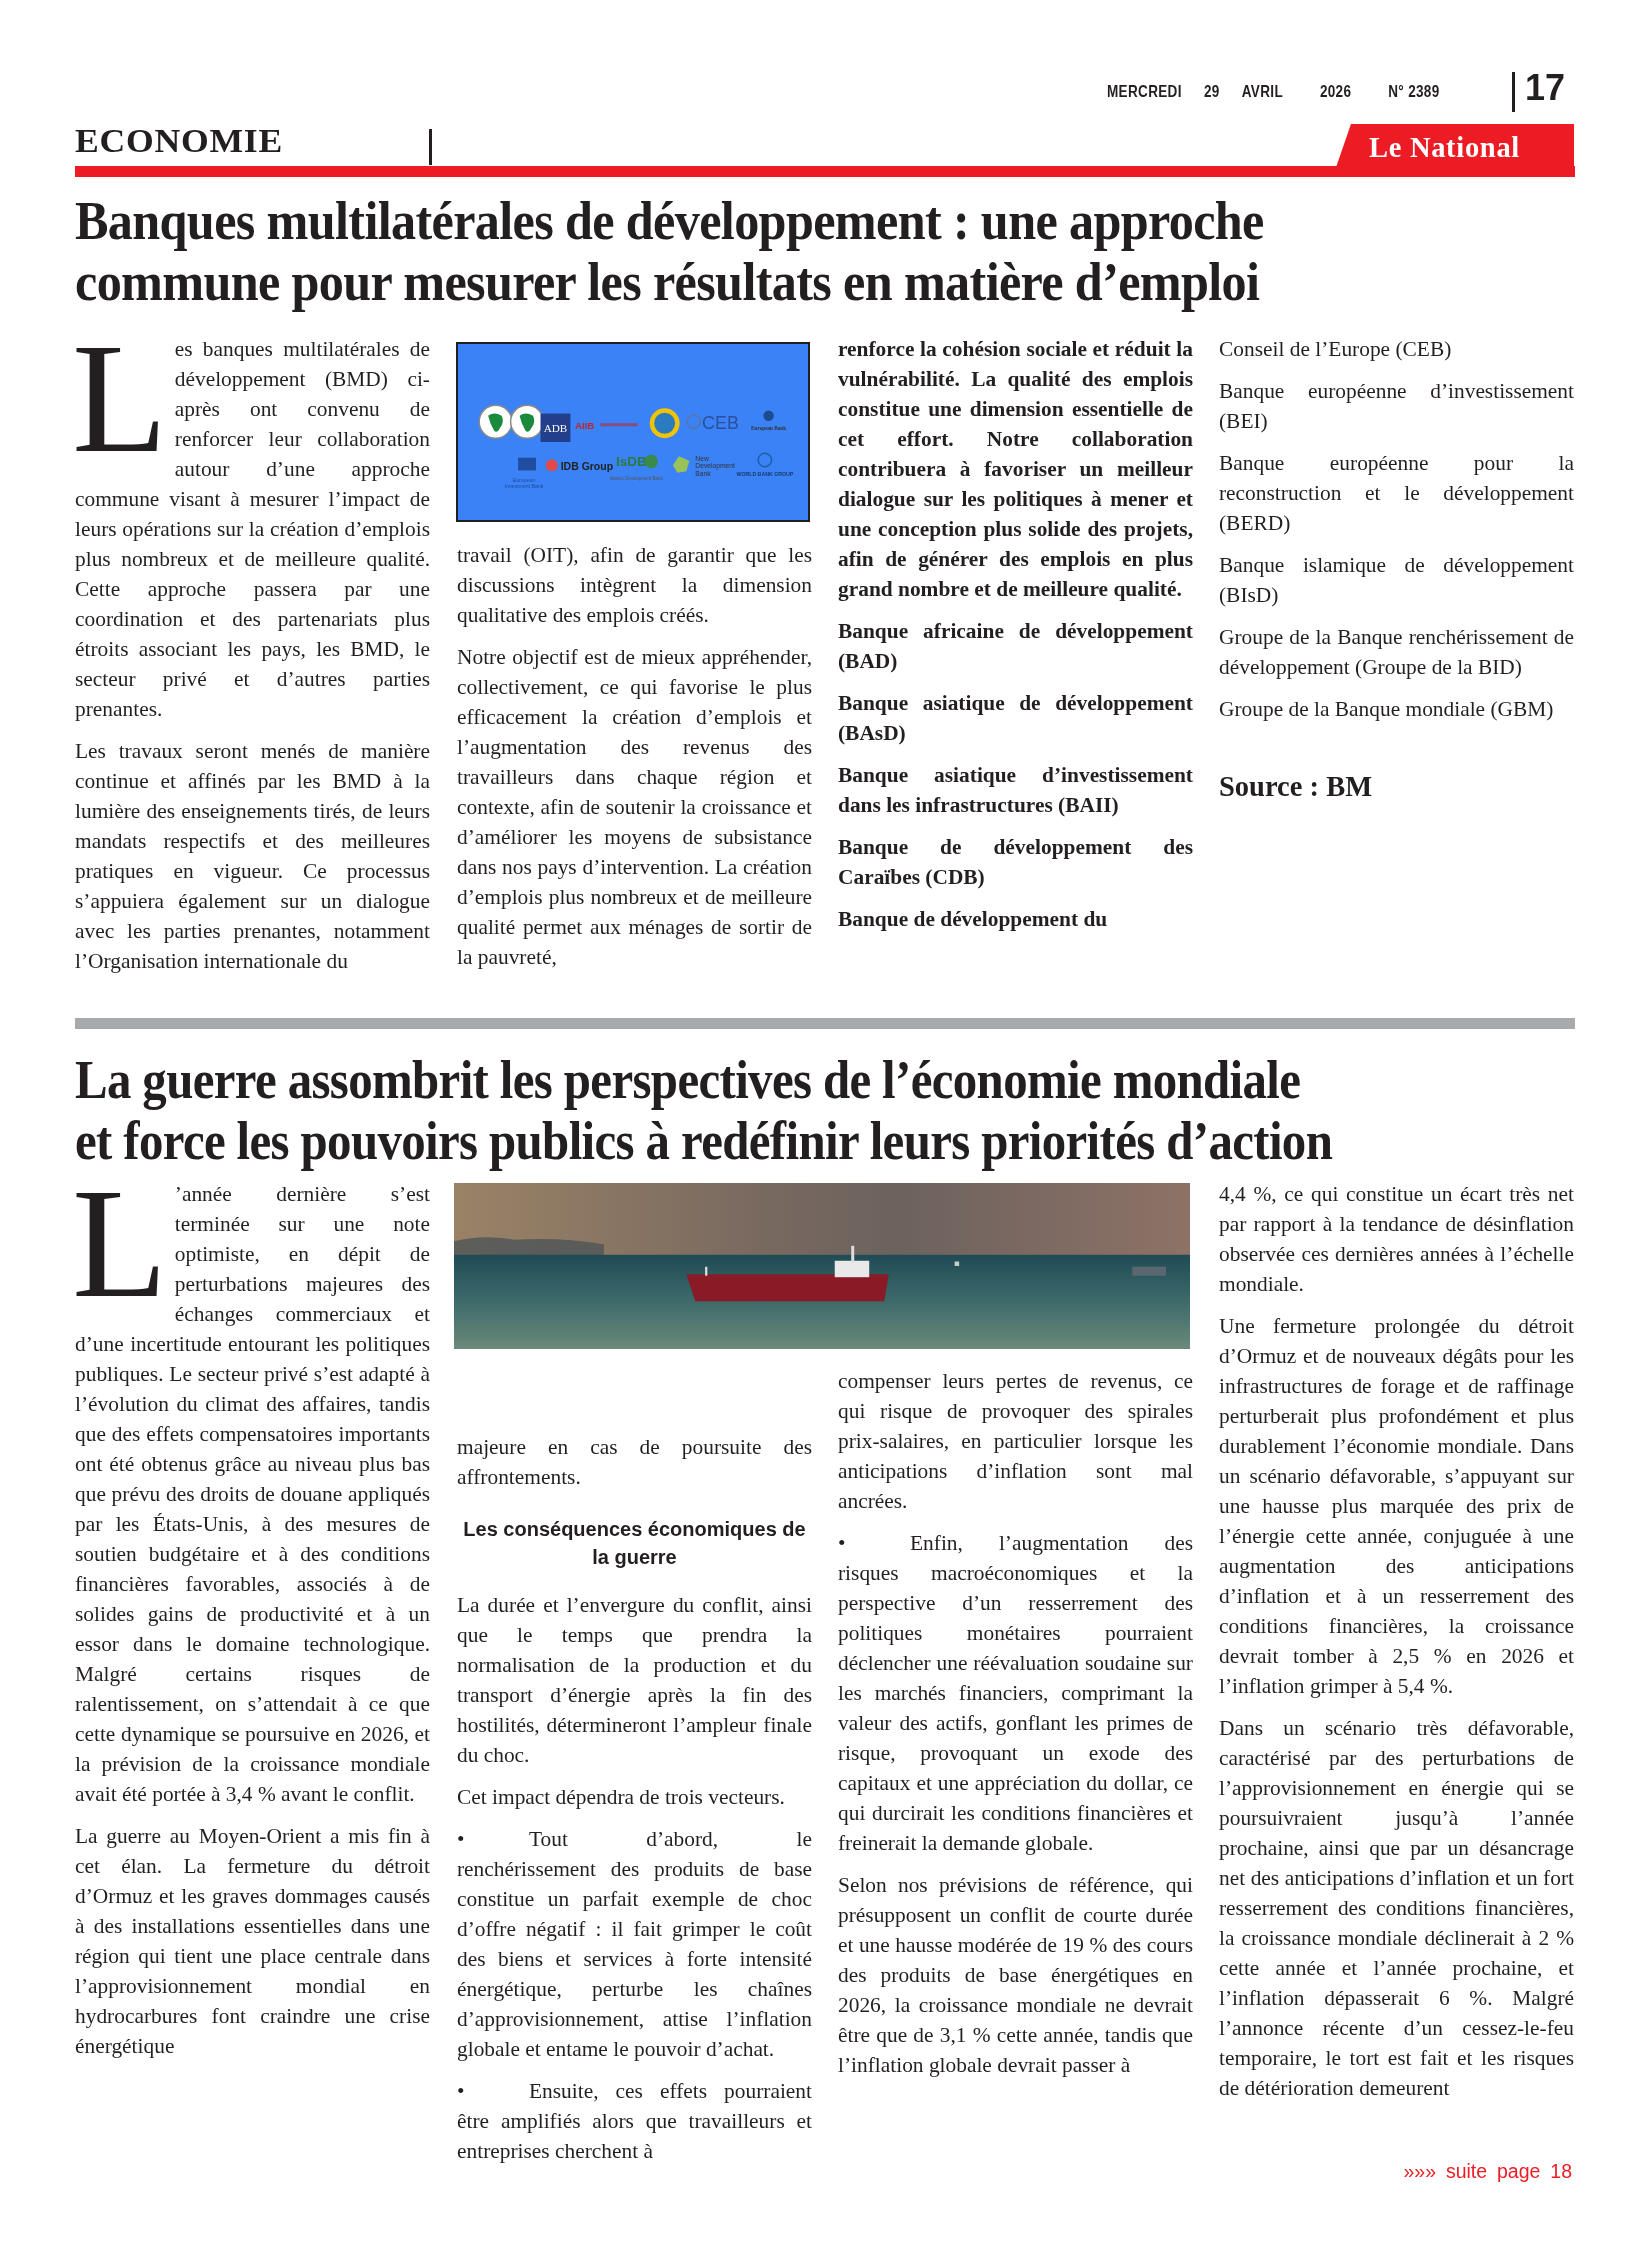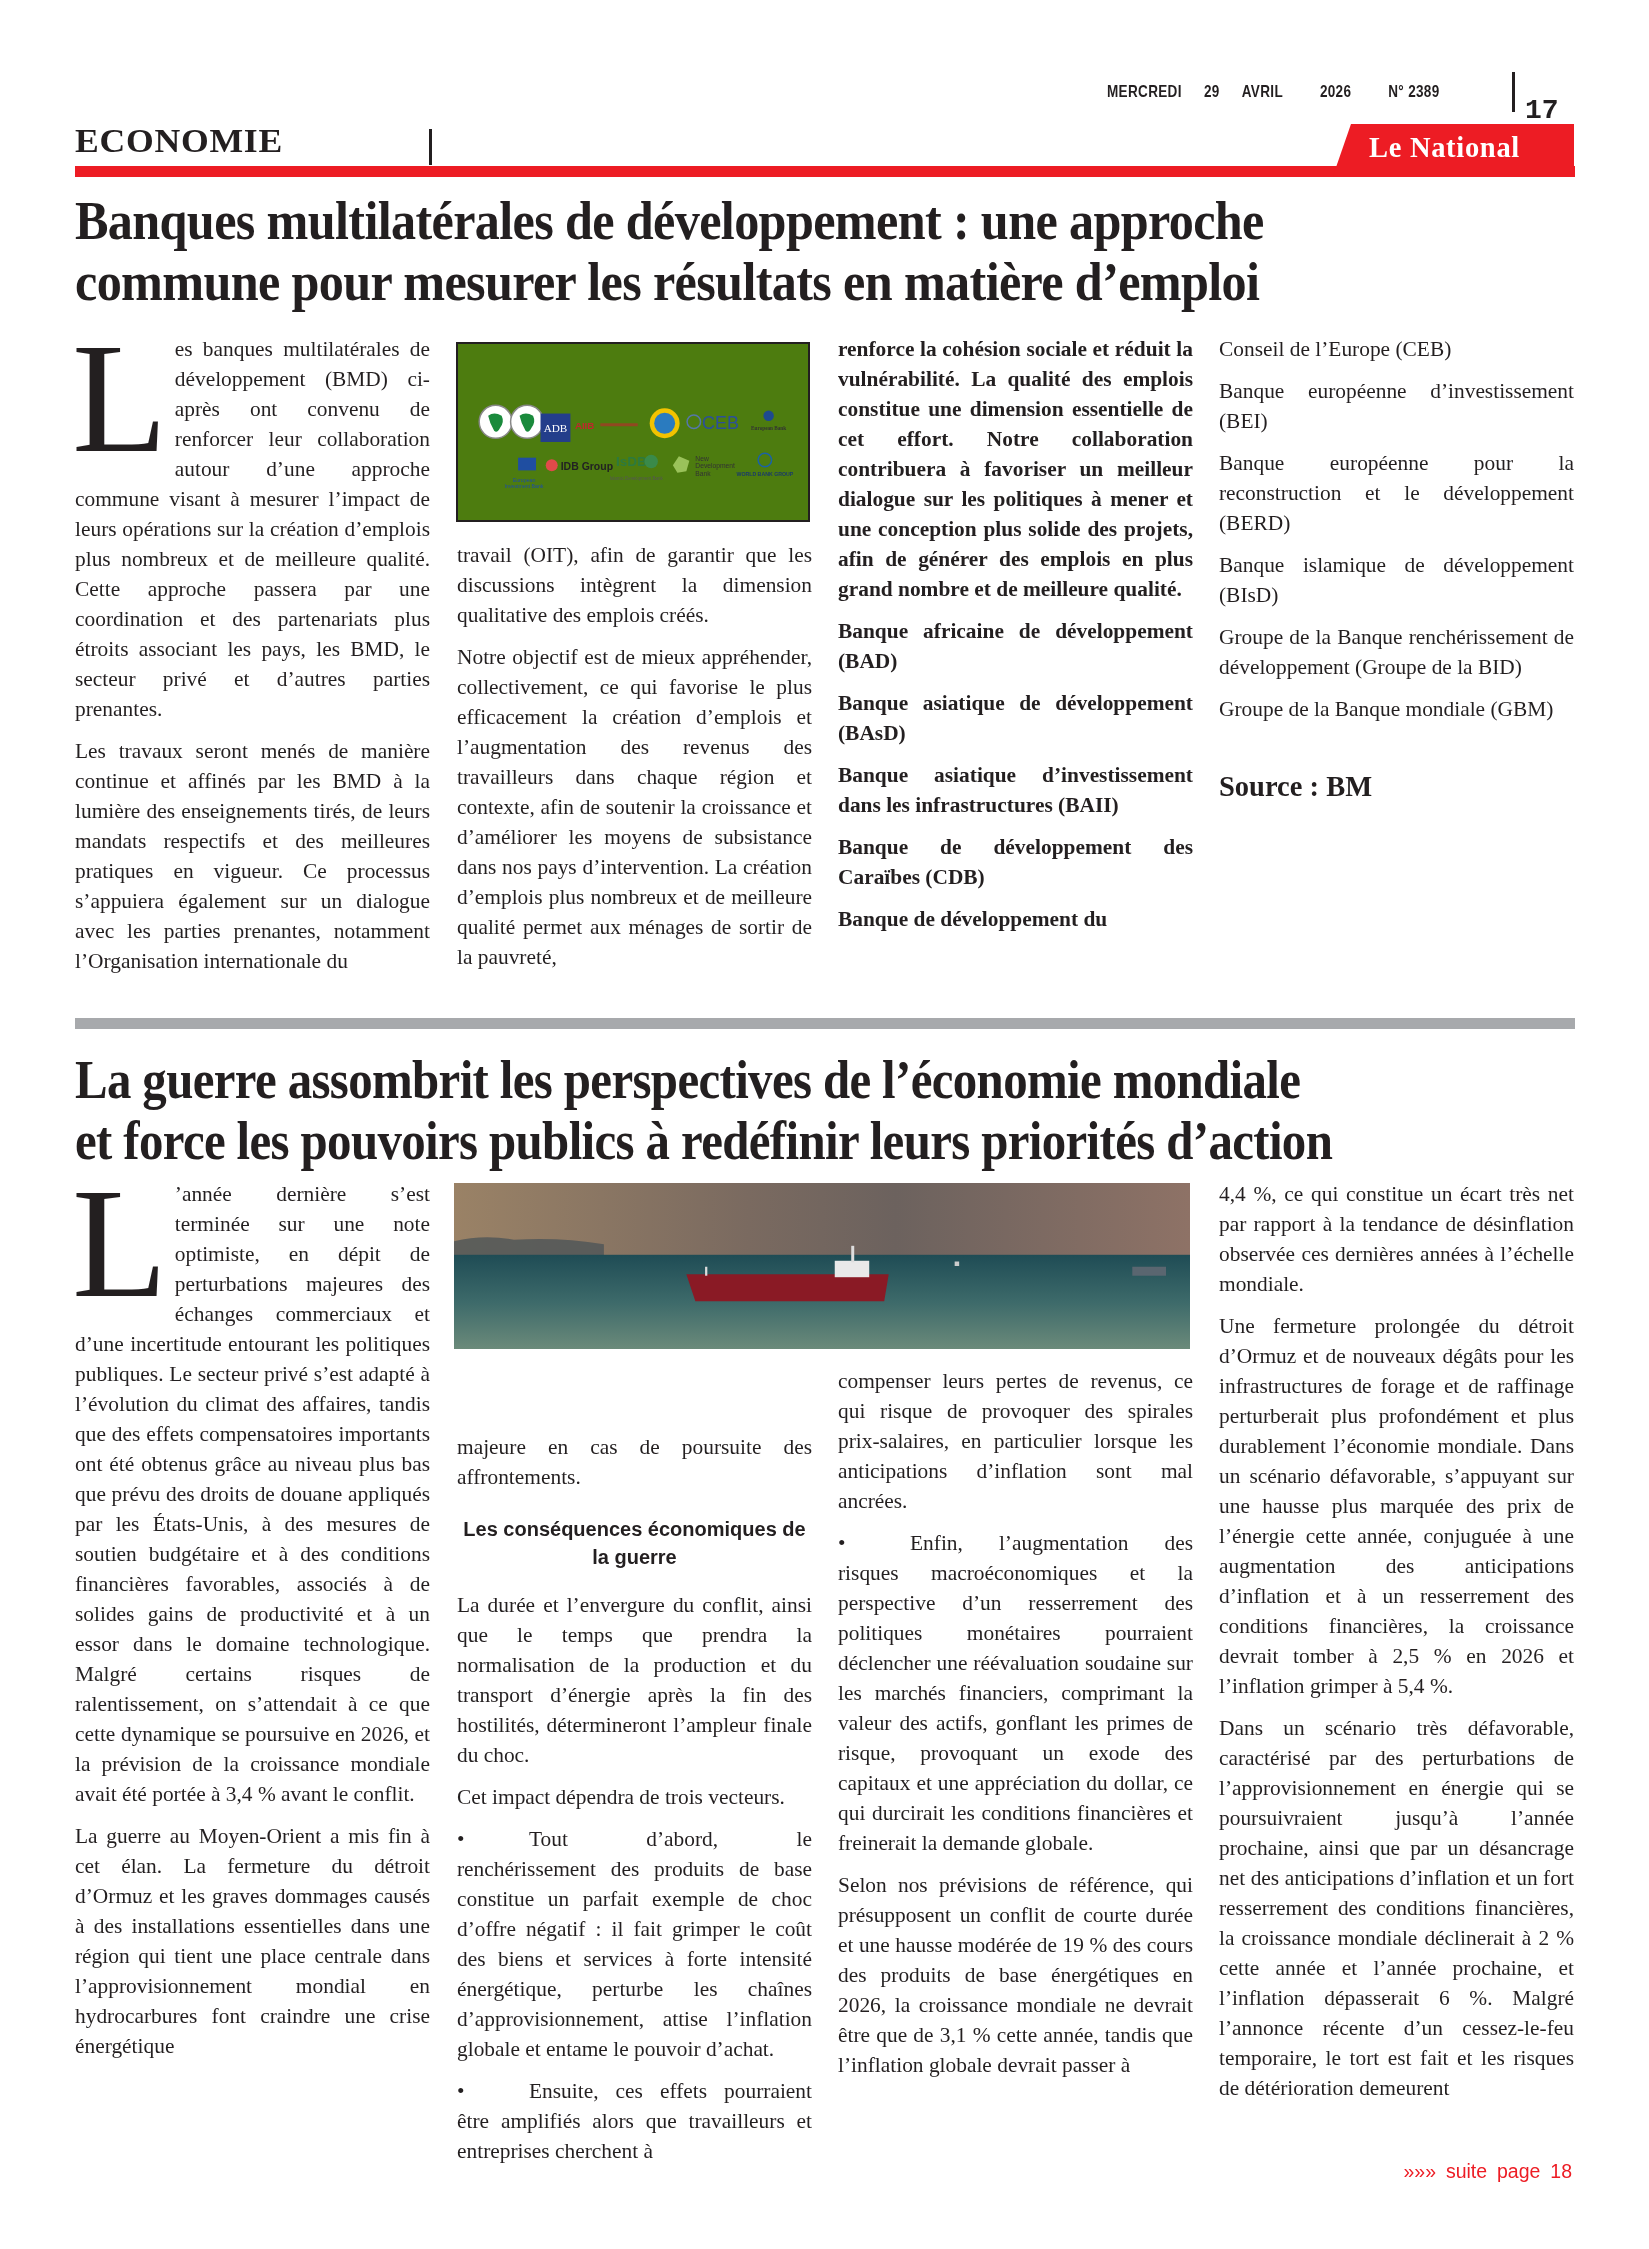--- a/index.html
+++ b/index.html
@@ -4,39 +4,39 @@
 <style>
   html, body { margin:0; padding:0; background:#fff; }
   body { width:1650px; height:2250px; position:relative; overflow:hidden; color:#231f20;
          font-family:"Liberation Serif", serif; }
   .abs { position:absolute; }
   
   .dateline { top:82px; right:210px; font-family:"Liberation Sans", sans-serif; font-weight:bold;
               font-size:16.5px; letter-spacing:0.4px; color:#231f20; display:flex; gap:27px; transform:scaleX(0.82); transform-origin:right center; }
   .dateline span.gap { margin-left:18px; }
   .pagebar { top:72px; left:1512px; width:3px; height:40px; background:#231f20; }
-  .pagenum { top:67px; left:1525px; font-family:Liberation Mono, monospace; font-weight:bold; font-size:28px;margin-top:28px; }
+  .pagenum { top:67px; left:1525px; font-family:Liberation Sans, sans-serif; font-weight:bold; font-size:36px; }
   .section { top:123px; left:75px; font-family:"Liberation Serif", serif; font-weight:bold; font-size:33px; letter-spacing:0.7px; transform:scaleX(1.08); transform-origin:left center; }
   .sectionbar { top:129px; left:429px; width:3px; height:36px; background:#231f20; }
   .redline { top:166px; left:75px; width:1500px; height:10.5px; background:#ed1c24; }
   .brand { top:124px; left:1333px; width:241px; height:52px; background:#ed1c24; clip-path:polygon(18px 0,100% 0,100% 100%,0 100%); }
   .brandtxt { top:132px; left:1369px; font-family:"Liberation Serif", serif; font-weight:bold; color:#fff; font-size:28.5px; letter-spacing:0.7px; }
   
   .h1 { font-family:"Liberation Serif", serif; font-weight:bold; font-size:54px; line-height:61px; letter-spacing:-0.7px; transform:scaleX(0.93); transform-origin:left top; white-space:nowrap; }
   .h1a { top:191px; left:75px; }
   .h1b { top:1050px; left:75px; transform:scaleX(0.905); }
   
   .col { font-size:21.4px; line-height:30px; text-align:justify; hyphens:none; }
   .col p { margin:0 0 12px 0; }
   .drop { float:left; font-size:156px; line-height:120px; margin:4.5px 7.5px 0 -3px; font-family:"Liberation Serif", serif; }
   .c1 { left:75px; width:355px; }
   .c2 { left:457px; width:355px; }
   .c3 { left:838px; width:355px; }
   .c4 { left:1219px; width:355px; }
-  .logos { top:342px; left:456px; width:354px; height:180px; border:2.2px solid #231f20; box-sizing:border-box; background:#4d7c0f; }
+  .logos { top:342px; left:456px; width:354px; height:180px; border:2.2px solid #231f20; box-sizing:border-box; background:#3b82f6; }
   .grayline { top:1018px; left:75px; width:1500px; height:10.5px; background:#a7a9ac; }
   .photo { top:1183px; left:454px; width:736px; height:166px; overflow:hidden; }
   .subhead { font-family:"Liberation Sans", sans-serif; font-weight:bold; font-size:20px; line-height:28.5px; text-align:center; margin:22.5px 0 18px 0; }
   .source { font-weight:bold; font-size:28.5px; margin-top:48px; text-align:left; }
   .suite { top:2160px; right:78px; font-family:"Liberation Sans", sans-serif; color:#ed1c24; font-size:19.5px; word-spacing:4.5px; }
   .bullet { display:inline-block; width:72px; }
   .hex { display:inline-block; width:16.5px; height:16.5px; background:#231f20; clip-path:polygon(25% 5%,75% 5%,100% 50%,75% 95%,25% 95%,0 50%); vertical-align:-0.7px; margin-left:1.5px; }
 </style>
 </head>
 <body>

